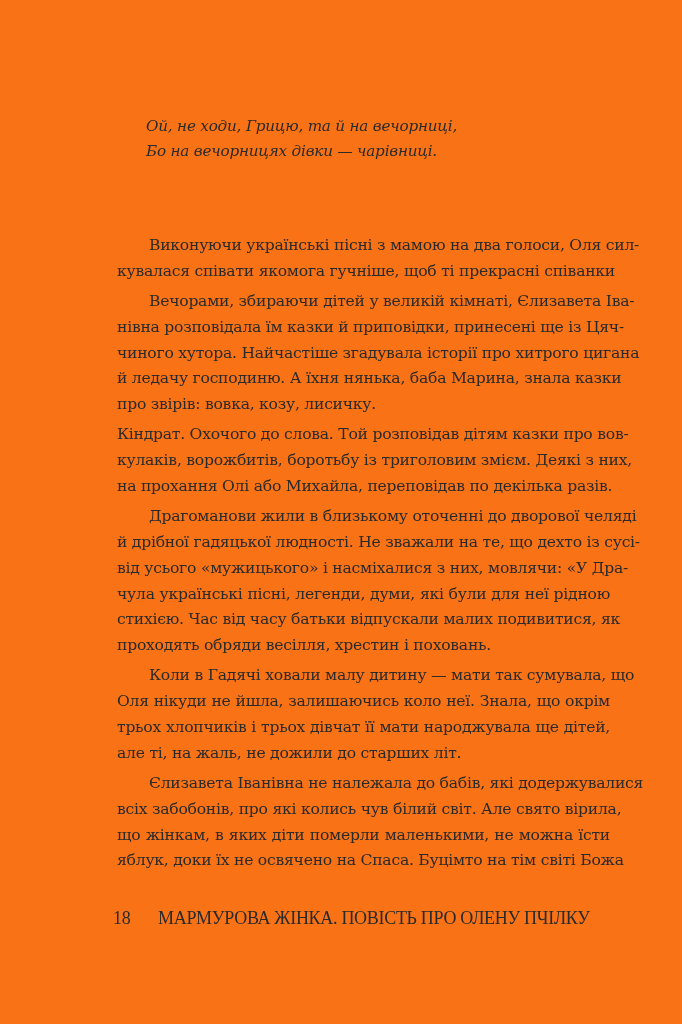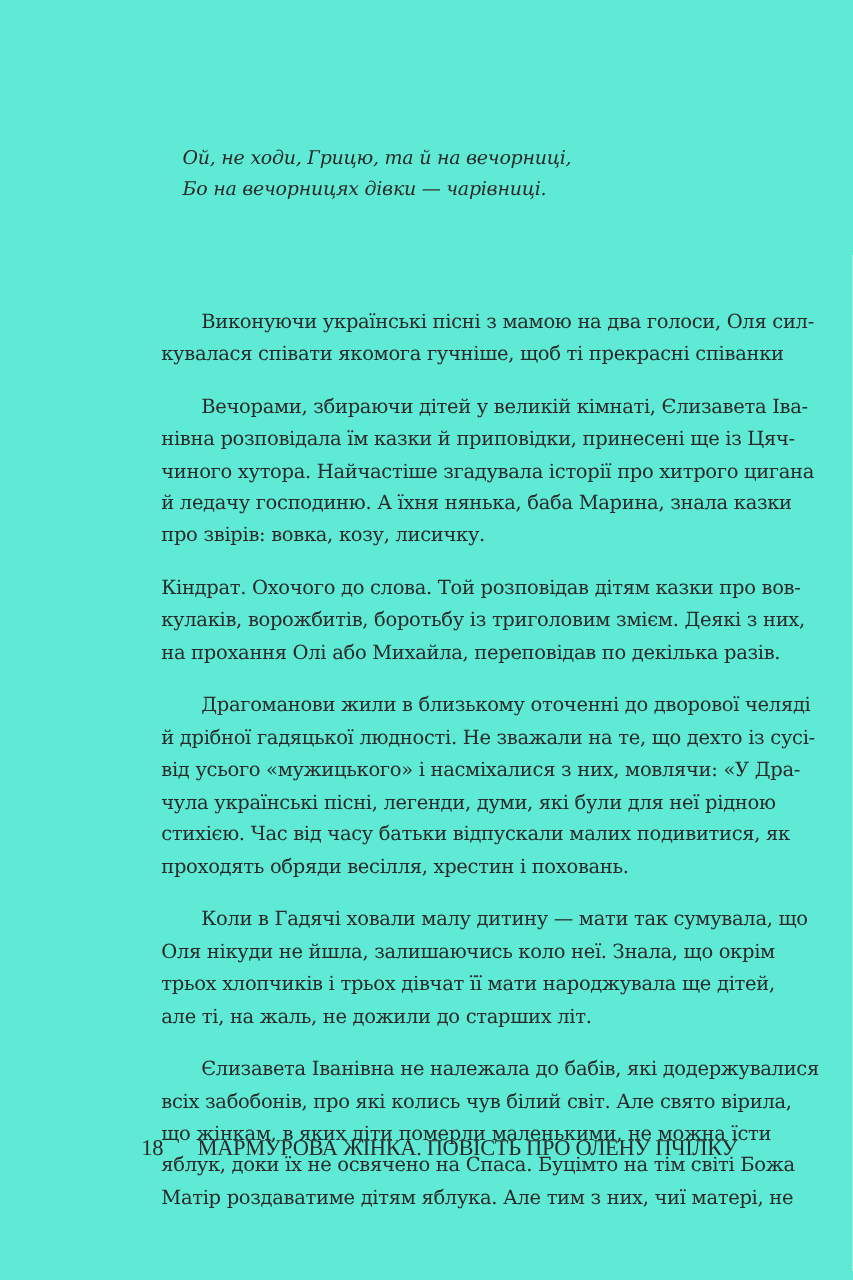--- a/index.html
+++ b/index.html
@@ -1,32 +1,32 @@
 <!DOCTYPE html>
 <html><head>
 <meta charset="utf-8">
 <style>
   html, body { margin: 0; padding: 0; background: #ffffff; }
   body { width: 682px; height: 1024px; position: relative; overflow: hidden; }
   .page {
     position: absolute; left: 0; top: 0; width: 682px; height: 1024px;
-    background: #5eead4; color: #2a2a2a;
+    background: #f97316; color: #2a2a2a;
     font-family: "DejaVu Serif", "Liberation Serif", serif;
   }
   .poem {
     position: absolute; left: 146px; top: 114px; width: 360px;
     font-style: italic; font-size: 15.2px; line-height: 24.6px;
     letter-spacing: -0.2px;
   }
   .poem div { white-space: nowrap; }
   .body {
     position: absolute; left: 113px; top: 229px; width: 501px;
     font-size: 15.6px; line-height: 25.9px; letter-spacing: -0.25px;
   }
-  .para { margin: 16px; }
+  .para { margin: 4px; }
   .line { display: block; white-space: nowrap; text-align: justify; text-align-last: justify; height: 25.9px; }
   .line.last { text-align-last: left; }
   .line.indent { padding-left: 32px; }
   .footer {
     position: absolute; left: 113px; top: 908px; font-size: 18px;
     font-family: "Liberation Serif", "DejaVu Serif", serif; color: #2a2a2a;
     letter-spacing: -0.3px;
   }
   .footer .num { display: inline-block; width: 45px; }
 </style>
@@ -68,20 +68,19 @@
         <span class="line indent">Коли в Гадячі ховали малу дитину — мати так сумувала, що</span>
         <span class="line">Оля нікуди не йшла, залишаючись коло неї. Знала, що окрім</span>
         <span class="line">трьох хлопчиків і трьох дівчат її мати народжувала ще дітей,</span>
         <span class="line last">але ті, на жаль, не дожили до старших літ.</span>
       </div>
       <div class="para">
         <span class="line indent">Єлизавета Іванівна не належала до бабів, які додержувалися</span>
         <span class="line">всіх забобонів, про які колись чув білий світ. Але свято вірила,</span>
         <span class="line">що жінкам, в яких діти померли маленькими, не можна їсти</span>
         <span class="line">яблук, доки їх не освячено на Спаса. Буцімто на тім світі Божа</span>
-        <span class="line">Матір роздаватиме дітям яблука. Але тим з них, чиї матері, не</span>
       </div>
     </div>
 
   <div class="footer">
     <span class="num">18</span><span>МАРМУРОВА ЖІНКА. ПОВІСТЬ ПРО ОЛЕНУ ПЧІЛКУ</span>
   </div>
 </div>
 
 </body></html>

